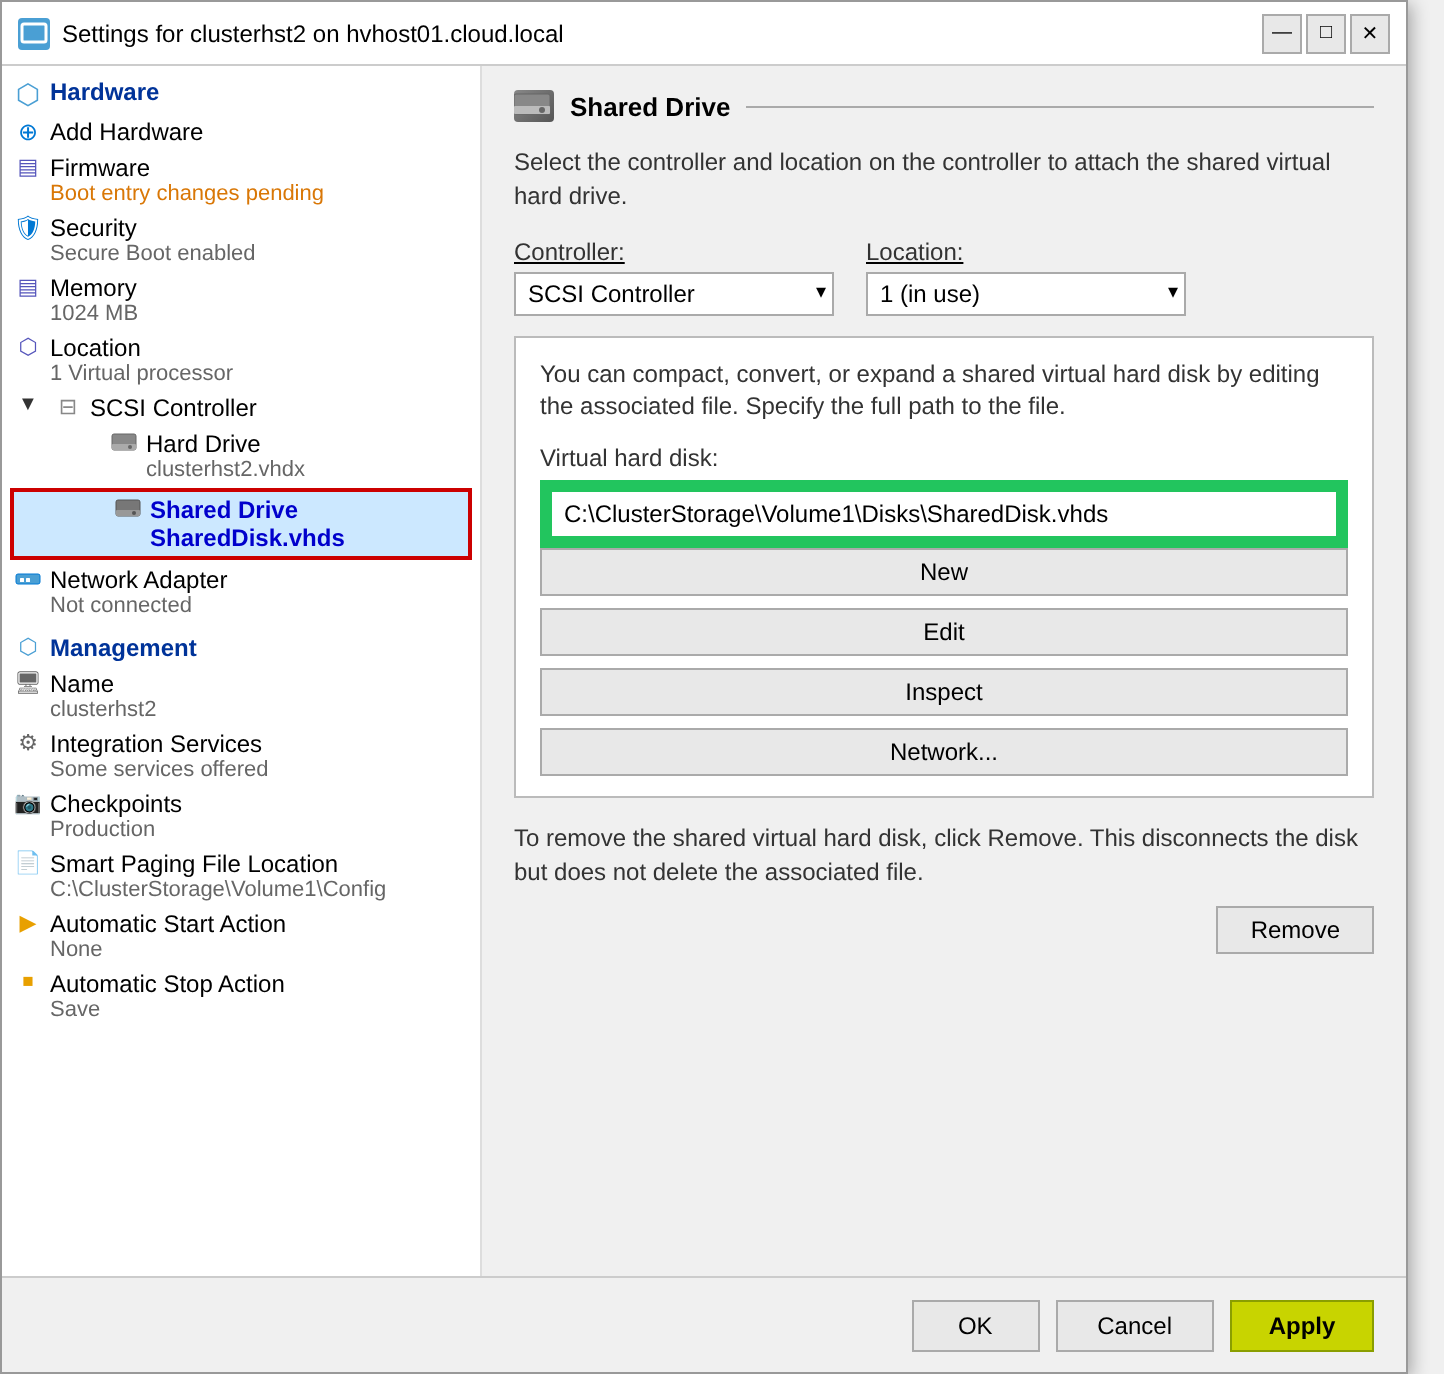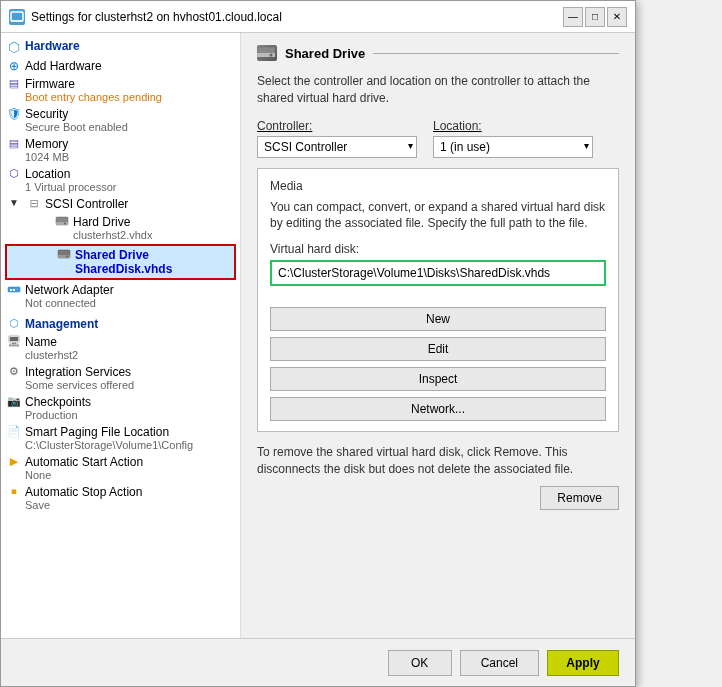--- a/index.html
+++ b/index.html
@@ -1,19 +1,19 @@
 <!DOCTYPE html>
 <html><head>
   <meta charset="utf-8">
   <style>
     * { box-sizing: border-box; margin: 0; padding: 0; }
     body { font-family: 'Segoe UI', Tahoma, Geneva, Verdana, sans-serif; font-size: 12px; background: #f0f0f0; }
 
     .window {
-      width: 636px;
+      width: 704px;
       height: 687px;
       background: #f0f0f0;
       border: 1px solid #999;
       display: flex;
       flex-direction: column;
       box-shadow: 2px 2px 8px rgba(0,0,0,0.3);
     }
 
     .title-bar {
       background: #fff;
@@ -146,22 +146,22 @@
     .media-desc {
       font-size: 12px; color: #333; margin-bottom: 10px; line-height: 1.4;
     }
 
     .vhd-label {
       font-size: 12px; color: #333; margin-bottom: 4px;
     }
 
     .vhd-input-row {
       display: flex; align-items: flex-start; gap: 0;
-      border: 2px solid #22c55e;
-      margin-bottom: 21px;
+      border: 6px solid #22c55e;
+      margin-bottom: 0;
     }
 
     .vhd-input {
       flex: 1;
       border: none;
       padding: 4px 6px;
       font-size: 12px;
       outline: none;
       background: #fff;
     }
@@ -477,21 +477,20 @@
           <label class="form-label">Location:</label>
           <div class="select-wrapper">
             <select>
               <option>1 (in use)</option>
             </select>
           </div>
         </div>
       </div>
 
       <div class="media-section">
-        <div class="media-title">Media</div>
         <p class="media-desc">You can compact, convert, or expand a shared virtual hard disk by editing the associated file. Specify the full path to the file.</p>
 
         <div class="vhd-label">Virtual hard disk:</div>
 
         <div class="vhd-input-row">
           <input class="vhd-input" type="text" value="C:\ClusterStorage\Volume1\Disks\SharedDisk.vhds" style="">
         </div>
 
         <div class="vhd-buttons">
           <button class="btn">New</button>

